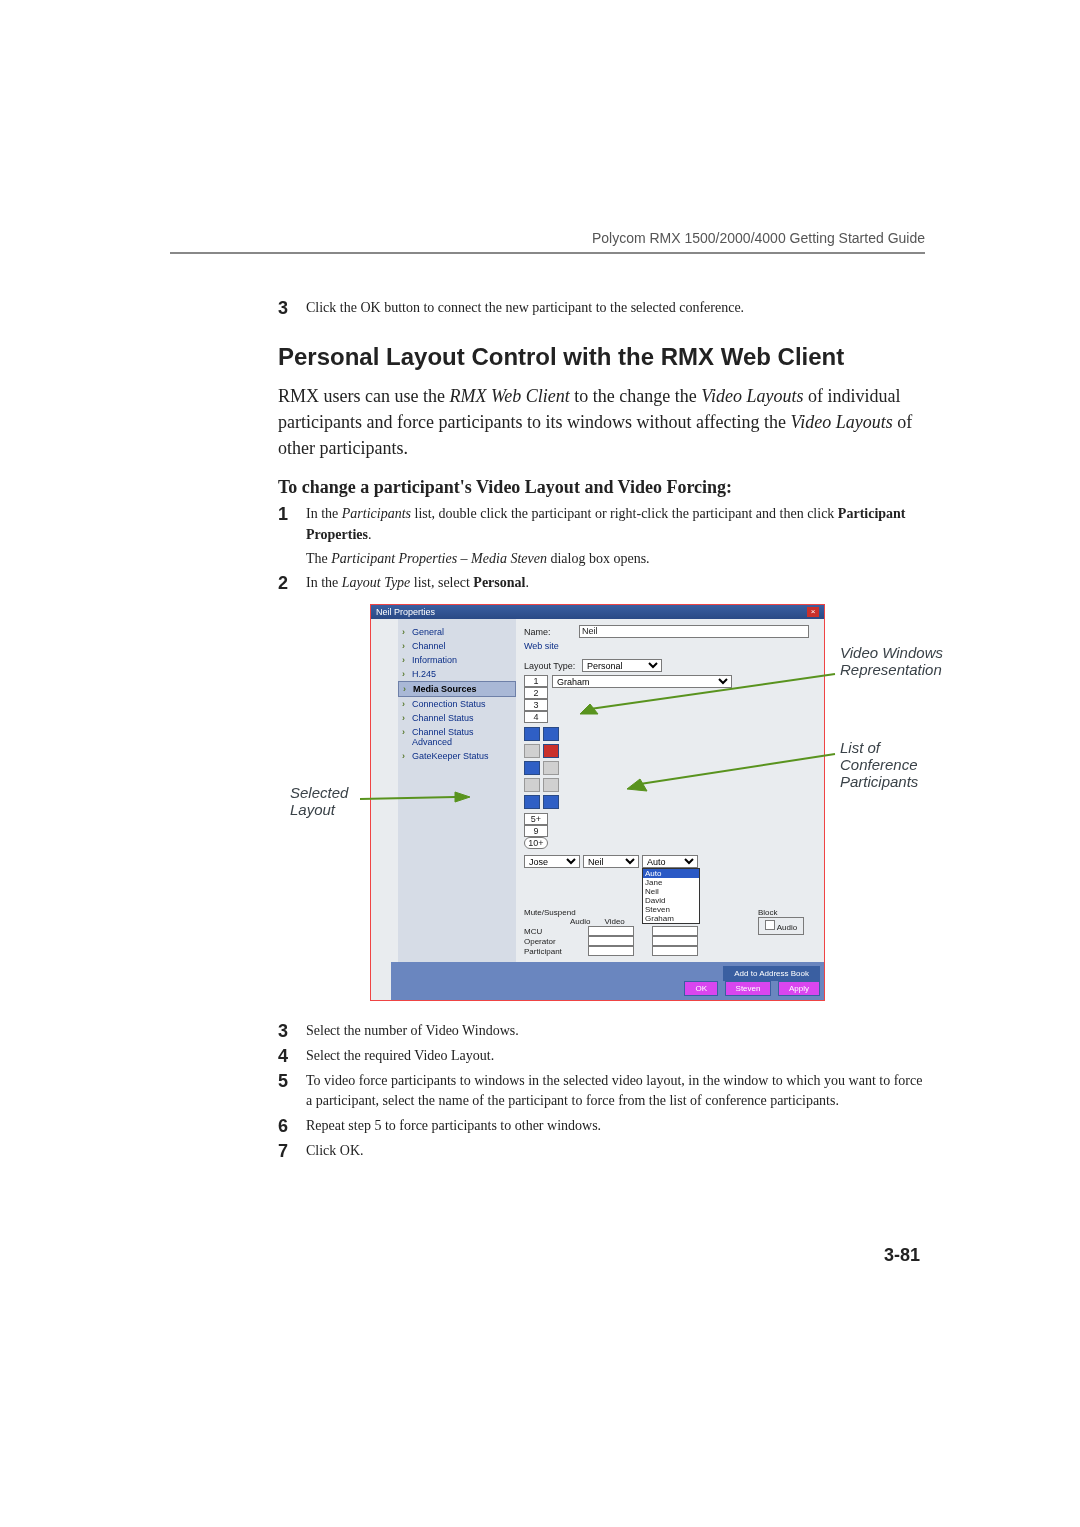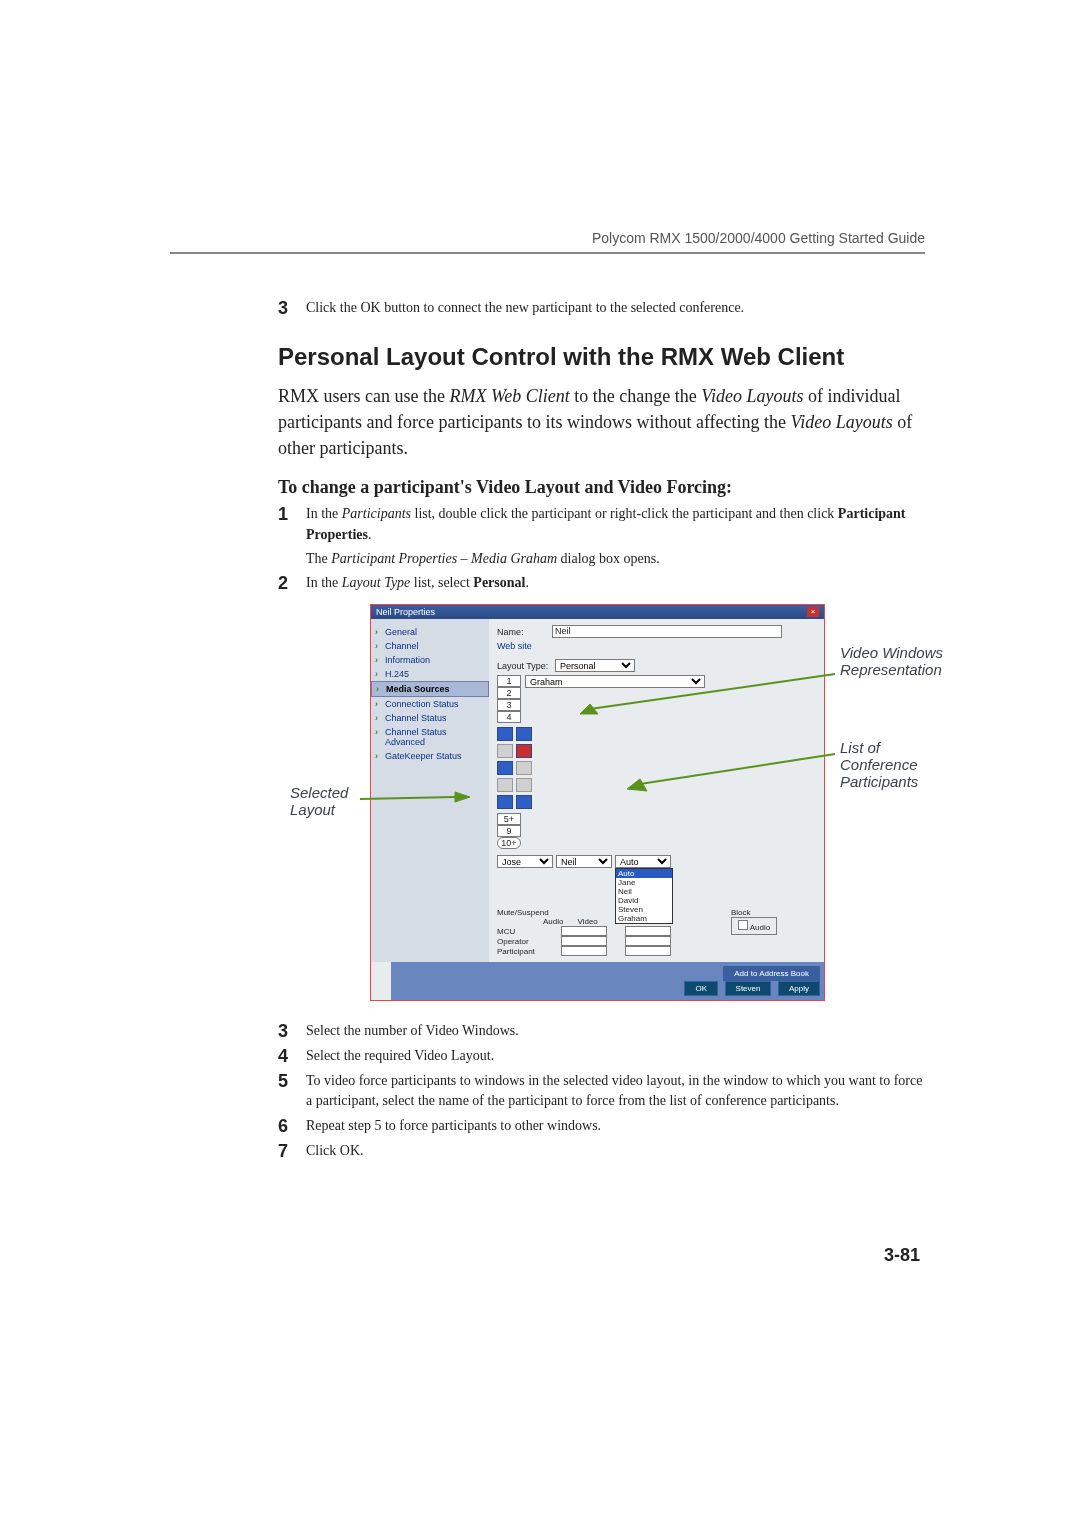--- a/index.html
+++ b/index.html
@@ -14,21 +14,21 @@
   .body-para { margin-left: 108px; font-size: 18px; line-height: 1.45; margin-bottom: 10px; }
   .lead { font-weight: bold; font-size: 18px; margin: 16px 0 6px 108px; }
   .italic { font-style: italic; }
   .bold { font-weight: bold; }
   .pagefoot { position: absolute; top: 1245px; right: 160px; font-family: Arial, Helvetica, sans-serif; font-weight: bold; font-size: 18px; }
   
   .figure { margin: 10px 0 20px 200px; width: 590px; position: relative; font-family: Arial, Helvetica, sans-serif; font-size: 9px; }
   .dlg { width: 455px; border: 1px solid #ef4444; background: #e9ecef; }
   .dlg-title { background: linear-gradient(#3a5fa1, #2a4a85); color: #fff; font-size: 9px; padding: 2px 5px; display: flex; justify-content: space-between; }
   .dlg-title .x { background: #c9302c; color: #fff; width: 12px; height: 10px; text-align: center; line-height: 10px; font-size: 8px; }
-  .dlg-body { display: flex; }
+  .dlg-body { display: flex; padding-left: 27px; }
   .nav { width: 118px; background: #d6dce6; padding: 6px 0; }
   .nav div { padding: 2px 6px 2px 14px; color: #0b2e87; font-size: 9px; position: relative; }
   .nav div::before { content: "›"; position: absolute; left: 4px; color: #5a7a30; font-weight: bold; }
   .nav .sel { background: #a9b8d6; color: #000; font-weight: bold; border: 1px solid #6e80a8; }
   .main { flex: 1; padding: 6px 8px; }
   .row { display: flex; align-items: center; margin-bottom: 3px; }
   .lbl { width: 55px; font-size: 9px; }
   .link { color: #0b2e87; }
   .inp { border: 1px solid #7a7a7a; background: #fff; height: 13px; padding: 0 2px; font-size: 9px; }
   .inp.wide { width: 230px; }
@@ -40,21 +40,21 @@
   .three-sel { display: flex; gap: 3px; margin-top: 6px; }
   .three-sel .sel-small { width: 56px; }
   .drop-list { position: absolute; border: 1px solid #333; background: #fff; font-size: 8px; width: 58px; }
   .drop-list div { padding: 0 2px; }
   .drop-list .hl { background: #2a59c5; color: #fff; }
   .mute-block { margin-top: 10px; font-size: 8px; }
   .mute-row { display: flex; gap: 18px; align-items: center; }
   .mute-row span { width: 46px; }
   .cb { width: 10px; height: 10px; border: 1px solid #7a7a7a; background: #fff; display: inline-block; }
   .dlg-foot { background: #6a86bf; padding: 4px; text-align: right; margin-left: 20px; }
-  .btn { display: inline-block; font-size: 8px; padding: 2px 10px; margin-left: 4px; color: #fff; background: #0c4a6e; border: 1px solid #3a5fa1; }
+  .btn { display: inline-block; font-size: 8px; padding: 2px 10px; margin-left: 4px; color: #fff; background: #d946ef; border: 1px solid #3a5fa1; }
   .btn2 { background: #3a5fa1; }
   
   .callout { position: absolute; font-family: Arial, Helvetica, sans-serif; font-style: italic; color: #3a4248; font-size: 15px; }
   .arrow { position: absolute; stroke: #59931e; fill: #59931e; }
 </style>
 </head>
 <body>
 
 <div class="page">
   <div class="header-right">Polycom RMX 1500/2000/4000 Getting Started Guide</div>
@@ -77,21 +77,21 @@
   <div class="step-list">
     <div class="step">
       <div class="num">1</div>
       <div class="txt">
         <span>In the </span><span class="italic">Participants</span><span> list, double click the participant or right-click the participant and then click </span><span class="bold">Participant Properties</span><span>.</span>
       </div>
     </div>
     <div class="step">
       <div class="num"></div>
       <div class="txt">
-        <span>The </span><span class="italic">Participant Properties – Media Graham</span><span> dialog box opens.</span>
+        <span>The </span><span class="italic">Participant Properties – Media Steven</span><span> dialog box opens.</span>
       </div>
     </div>
     <div class="step">
       <div class="num">2</div>
       <div class="txt">
         <span>In the </span><span class="italic">Layout Type</span><span> list, select </span><span class="bold">Personal</span><span>.</span>
       </div>
     </div>
   </div>
 

